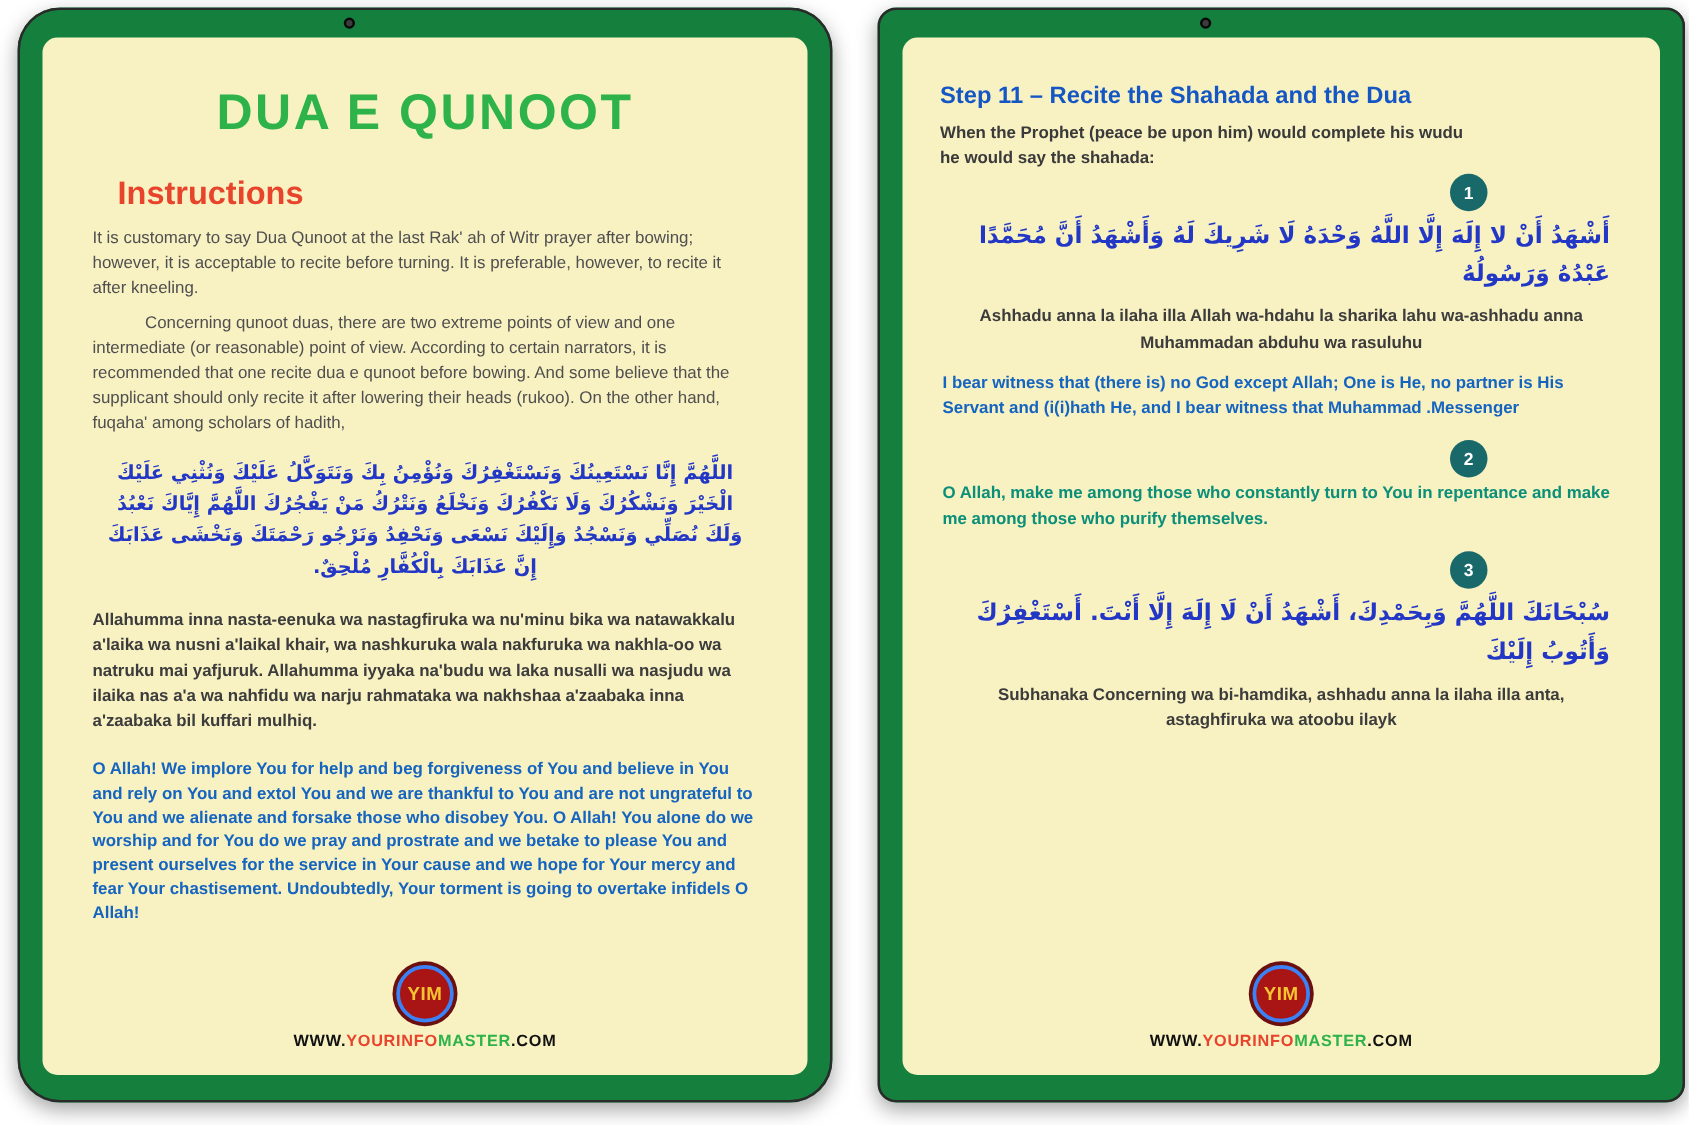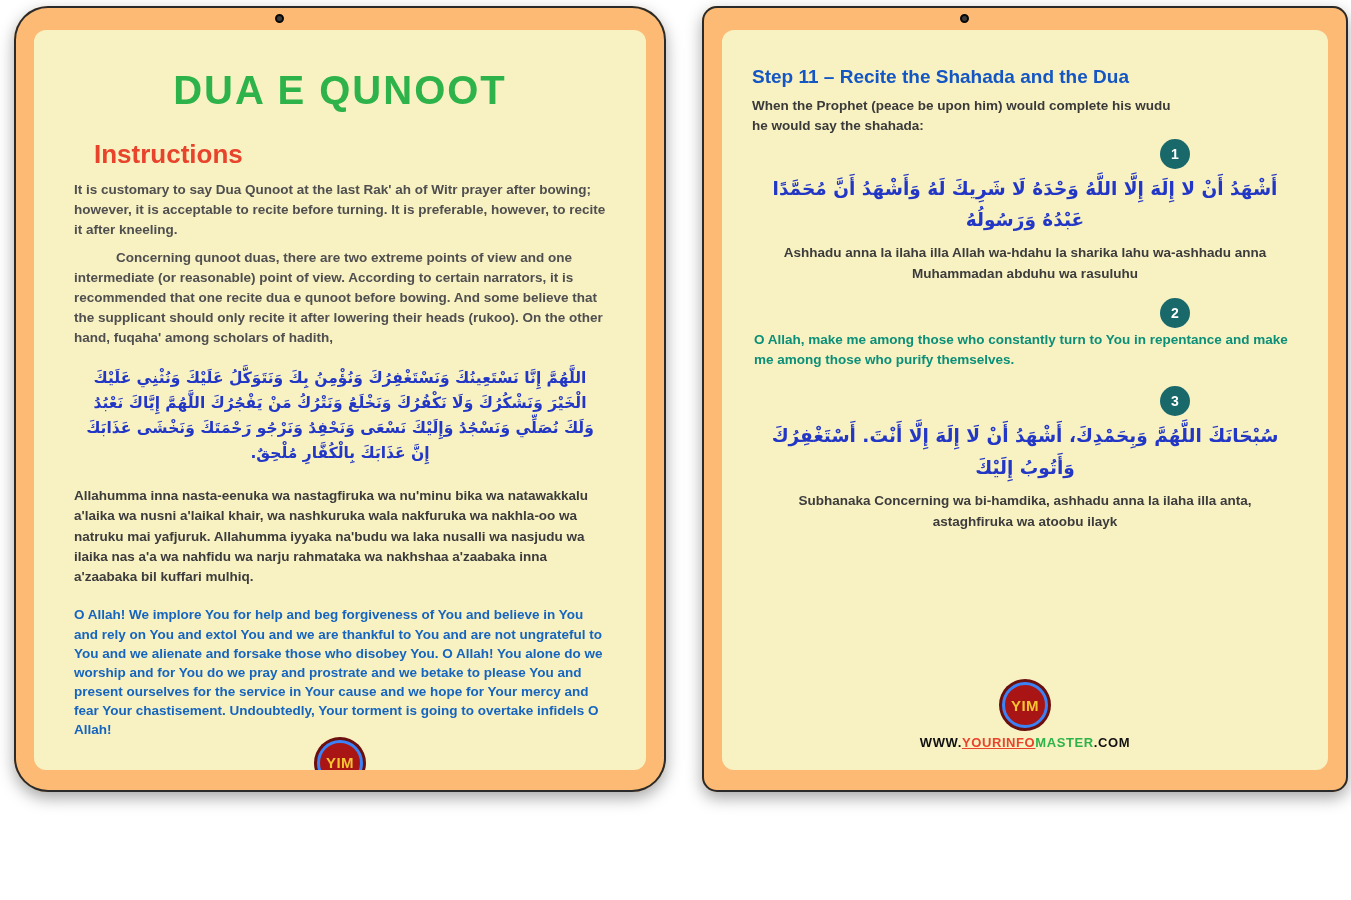--- a/index.html
+++ b/index.html
@@ -8,22 +8,22 @@
     background:#ffffff;
     font-family:"Liberation Sans", sans-serif;
     position:relative;
     overflow:hidden;
   }
 
   
   .tablet {
     position:absolute;
     top:6px;
-    height:786px;
-    background:#fdba74;
+    height:876px;
+    background:#15803d;
     border-radius:34px;
     padding:24px 20px 22px 20px;
     box-shadow:0 6px 16px rgba(0,0,0,0.35), inset 0 0 0 2px #2a2a2a;
   }
   .tablet-left  { left:14px;  width:652px; }
   .tablet-right { left:702px; width:646px;border-radius:15px; }
 
   .camera {
     position:absolute;
     top:8px;
@@ -57,21 +57,21 @@
   .instructions-heading {
     color:#e8432b;
     font-size:26px;
     font-weight:700;
     margin:20px 0 10px 20px;
   }
   .body-para {
     color:#4f4f4f;
     font-size:13.5px;
     line-height:1.48;
-    font-weight:700;
+    font-weight:400;
     margin-bottom:8px;
   }
   .body-para.indent { text-indent:42px; margin-bottom:4px; }
 
   .arabic {
     direction:rtl;
     font-family:"DejaVu Sans", sans-serif;
     text-align:center;
     color:#2337c6;
     font-weight:700;
@@ -128,20 +128,21 @@
     font-weight:700;
     display:flex;
     align-items:center;
     justify-content:center;
   }
 
   .arabic-right {
     font-size:18.5px;
     line-height:1.7;
     margin:4px 10px 8px 10px;
+    text-align:right;
   }
   .translit-right {
     color:#3c3c3c;
     font-size:13.5px;
     font-weight:700;
     line-height:1.5;
     text-align:center;
     margin:2px 6px 12px 6px;
   }
   .translation-right {
@@ -175,21 +176,21 @@
     font-weight:700;
     letter-spacing:0.5px;
     margin-bottom:7px;
   }
   .site-url {
     font-size:13px;
     font-weight:800;
     letter-spacing:0.6px;
     color:#111111;
   }
-  .url-red   { color:#e8432b;text-decoration:underline; }
+  .url-red   { color:#e8432b; }
   .url-green { color:#2db34a;margin-top:44px; }
 </style>
 </head>
 <body>
 
 <div class="tablet tablet-left">
   <div class="camera"></div>
   <div class="screen screen-left">
 
     <div class="main-title">DUA E QUNOOT</div>
@@ -219,20 +220,21 @@
 
     <div class="step-heading">Step 11 – Recite the Shahada and the Dua</div>
     <div class="step-intro">When the Prophet (peace be upon him) would complete his wudu he would say the shahada:</div>
 
     <div>
       <div class="badge-row">
         <div class="num-badge">1</div>
       </div>
       <div class="arabic arabic-right" lang="ar" dir="rtl">أَشْهَدُ أَنْ لا إِلَهَ إِلَّا اللَّهُ وَحْدَهُ لَا شَرِيكَ لَهُ وَأَشْهَدُ أَنَّ مُحَمَّدًا عَبْدُهُ وَرَسُولُهُ</div>
       <div class="translit-right">Ashhadu anna la ilaha illa Allah wa-hdahu la sharika lahu wa-ashhadu anna Muhammadan abduhu wa rasuluhu</div>
+      <div class="translation-right translation-blue">I bear witness that (there is) no God except Allah; One is He, no partner is His Servant and (i(i)hath He, and I bear witness that Muhammad .Messenger</div>
     </div>
 
     <div>
       <div class="badge-row">
         <div class="num-badge">2</div>
       </div>
       <div class="translation-right translation-teal">O Allah, make me among those who constantly turn to You in repentance and make me among those who purify themselves.</div>
     </div>
 
     <div>

